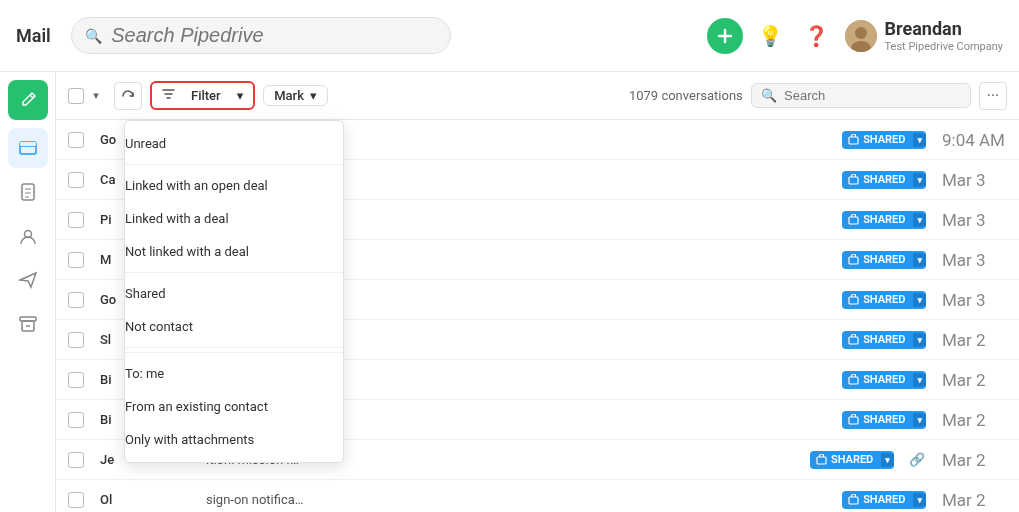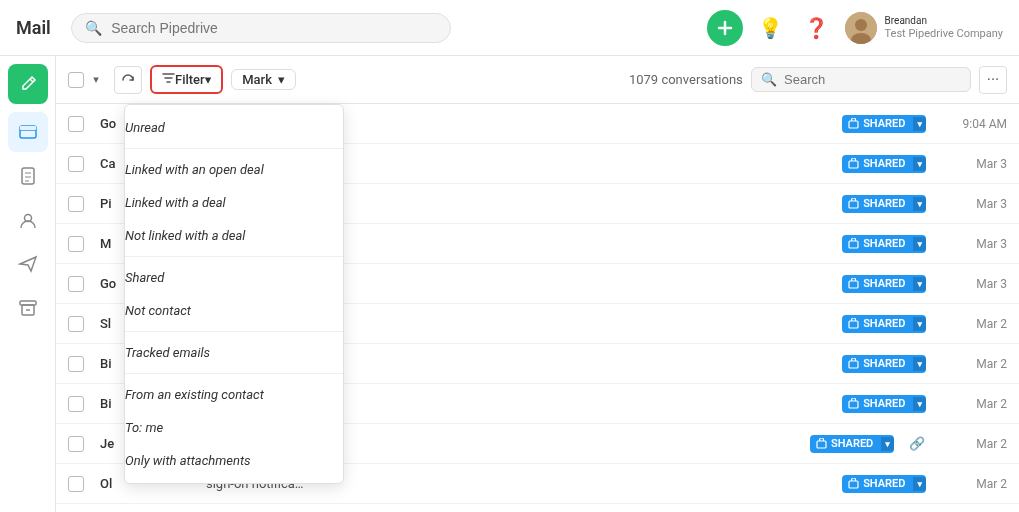--- a/index.html
+++ b/index.html
@@ -1,73 +1,73 @@
 <!DOCTYPE html>
 <html><head>
   <meta charset="utf-8">
   <style>
     * { box-sizing: border-box; margin: 0; padding: 0; }
     body { font-family: -apple-system, BlinkMacSystemFont, 'Segoe UI', Roboto, sans-serif; background: #fff; font-size: 14px; color: #333; height: 512px; width: 1019px; overflow: hidden; }
 
     
     .topnav {
-      display: flex; align-items: center; height: 56px; background: #fff; border-bottom: 1px solid #e5e5e5; padding: 16px 16px; gap: 12px;
+      display: flex; align-items: center; height: 72px; background: #fff; border-bottom: 1px solid #e5e5e5; padding: 16px 16px; gap: 12px;
     }
     .topnav-title { font-size: 18px; font-weight: 600; color: #333; margin-right: 8px; }
     .search-bar {
       flex: 1; max-width: 380px; display: flex; align-items: center; background: #f5f5f5; border: 1px solid #e0e0e0; border-radius: 20px; padding: 6px 14px; gap: 8px;
     }
-    .search-bar input { border: none; background: transparent; outline: none; font-size: 14px; color: #555; width: 100%; }
+    .search-bar input { border: none; background: transparent; outline: none; font-size: 20px; color: #555; width: 100%; font-style: italic; }
     .search-icon-top { color: #999; font-size: 14px; }
     .topnav-actions { margin-left: auto; display: flex; align-items: center; gap: 10px; }
     .add-btn { width: 36px; height: 36px; background: #25c16f; border-radius: 50%; display: flex; align-items: center; justify-content: center; cursor: pointer; border: none; }
     .add-btn svg { fill: #fff; }
     .icon-btn { width: 36px; height: 36px; border-radius: 50%; display: flex; align-items: center; justify-content: center; cursor: pointer; background: transparent; border: none; font-size: 18px; color: #666; }
     .avatar-area { display: flex; align-items: center; gap: 8px; cursor: pointer; }
     .avatar { width: 32px; height: 32px; border-radius: 50%; background: #c8a87d; overflow: hidden; display: flex; align-items: center; justify-content: center; }
-    .avatar-name { font-size: 10px; font-weight: 400; color: #333; line-height: 1.2; }
+    .avatar-name { font-size: 18px; font-weight: 700; color: #333; line-height: 1.2; }
     .avatar-sub { font-size: 11px; color: #888; }
 
     
     .layout { display: flex; height: calc(512px - 56px); }
     .sidebar { width: 56px; background: #fff; border-right: 1px solid #e5e5e5; display: flex; flex-direction: column; align-items: center; padding-top: 8px; gap: 4px; }
     .sidebar-item { width: 40px; height: 40px; border-radius: 8px; display: flex; align-items: center; justify-content: center; cursor: pointer; color: #888; font-size: 20px; }
     .sidebar-item.active { background: #e8f4ff; color: #2196f3; }
     .sidebar-edit { background: #25c16f; color: #fff; border-radius: 8px; width: 40px; height: 40px; display: flex; align-items: center; justify-content: center; font-size: 20px; cursor: pointer; margin-bottom: 4px; }
 
     
     .main { flex: 1; display: flex; flex-direction: column; overflow: hidden; position: relative; }
     .toolbar { display: flex; align-items: center; padding: 8px 12px; border-bottom: 1px solid #e5e5e5; gap: 8px; height: 48px; background: #fff; }
     .checkbox-wrap { display: flex; align-items: center; gap: 2px; }
     .cb { width: 16px; height: 16px; border: 1px solid #bbb; border-radius: 3px; background: #fff; }
     .chevron-btn { width: 20px; height: 20px; display: flex; align-items: center; justify-content: center; cursor: pointer; color: #666; font-size: 11px; }
     .refresh-btn { width: 28px; height: 28px; display: flex; align-items: center; justify-content: center; cursor: pointer; border: 1px solid #ddd; border-radius: 4px; color: #666; font-size: 14px; }
-    .filter-btn { display: flex; align-items: center; gap: 0; padding: 5px 10px; border: 2px solid #e53935; border-radius: 6px; cursor: pointer; font-size: 13px; font-weight: 500; color: #333; background: #fff; }
+    .filter-btn { display: flex; align-items: center; gap: 16px; padding: 5px 10px; border: 2px solid #e53935; border-radius: 6px; cursor: pointer; font-size: 13px; font-weight: 500; color: #333; background: #fff; }
     .filter-btn .filter-icon { font-size: 13px; color: #555; }
     .mark-btn { display: flex; align-items: center; gap: 6px; padding: 2px 10px; border: 1px solid #ddd; border-radius: 6px; cursor: pointer; font-size: 13px; font-weight: 500; color: #333; background: #fff; }
     .spacer { flex: 1; }
     .conv-count { font-size: 13px; color: #666; white-space: nowrap; }
     .search-toolbar { display: flex; align-items: center; background: #f5f5f5; border: 1px solid #ddd; border-radius: 6px; padding: 4px 10px; gap: 6px; min-width: 150px; }
     .search-toolbar input { border: none; background: transparent; outline: none; font-size: 13px; color: #555; width: 100%; }
     .more-btn { width: 28px; height: 28px; display: flex; align-items: center; justify-content: center; cursor: pointer; border: 1px solid #ddd; border-radius: 4px; color: #666; font-size: 16px; }
 
     
     .email-list { flex: 1; overflow-y: auto; background: #fff; }
     .email-row { display: flex; align-items: center; padding: 0 12px; height: 40px; border-bottom: 1px solid #f0f0f0; gap: 16px; cursor: pointer; }
     .email-cb { width: 16px; height: 16px; border: 1px solid #bbb; border-radius: 3px; background: #fff; flex-shrink: 0; }
     .email-sender { width: 90px; font-size: 13px; font-weight: 500; color: #333; overflow: hidden; text-overflow: ellipsis; white-space: nowrap; flex-shrink: 0; }
     .email-subject { flex: 1; font-size: 13px; color: #555; overflow: hidden; text-overflow: ellipsis; white-space: nowrap; }
     .shared-badge { display: flex; align-items: center; background: #2196f3; border-radius: 4px; padding: 2px 6px; color: #fff; font-size: 11px; font-weight: 600; gap: 4px; flex-shrink: 0; }
     .shared-badge .drop-arrow { background: rgba(0,0,0,0.15); border-radius: 0 3px 3px 0; padding: 2px 4px; margin-right: -6px; margin-left: 4px; display: flex; align-items: center; font-size: 9px; }
-    .email-time { width: 65px; text-align: right; font-size: 12px; color: #888; flex-shrink: 0; }
+    .email-time { width: 65px; font-size: 17px; color: #888; flex-shrink: 0; }
     .email-attachment { font-size: 13px; color: #888; flex-shrink: 0; }
 
     
     .dropdown-overlay { position: absolute; top: 48px; left: 68px; background: #fff; border: 1px solid #e0e0e0; border-radius: 6px; box-shadow: 0 4px 16px rgba(0,0,0,0.12); z-index: 100; min-width: 220px; padding: 6px 0; }
-    .dropdown-item { padding: 9px 0; font-size: 13px; color: #333; cursor: pointer; display: block; font-style: italic; }
+    .dropdown-item { padding: 9px 0; font-size: 13px; color: #333; cursor: pointer; display: block; }
     .dropdown-divider { height: 1px; background: #efefef; margin: 4px 0; }
   </style>
 </head>
 <body>
 
 <div class="topnav">
   <span class="topnav-title">Mail</span>
   <div class="search-bar">
     <span class="search-icon-top">🔍</span>
     <input type="text" placeholder="Search Pipedrive" style="">
@@ -176,24 +176,23 @@
     <div class="dropdown-overlay">
       <div class="dropdown-item">Unread</div>
       <div class="dropdown-divider"></div>
       <div class="dropdown-item">Linked with an open deal</div>
       <div class="dropdown-item">Linked with a deal</div>
       <div class="dropdown-item">Not linked with a deal</div>
       <div class="dropdown-divider"></div>
       <div class="dropdown-item">Shared</div>
       <div class="dropdown-item">Not contact</div>
       <div class="dropdown-divider"></div>
-      <div class="dropdown-item">Tracked emails</div>
       <div class="dropdown-divider"></div>
+      <div class="dropdown-item">To: me</div>
       <div class="dropdown-item">From an existing contact</div>
-      <div class="dropdown-item">To: me</div>
       <div class="dropdown-item">Only with attachments</div>
     </div>
 
     <div class="email-list" id="email-list">
         <div class="email-row">
     <div class="email-cb"></div>
     <div class="email-sender">Go</div>
     <div class="email-subject">February Searc…</div>
     <div class="shared-badge">
       <svg width="11" height="11" viewBox="0 0 11 11" fill="none">

